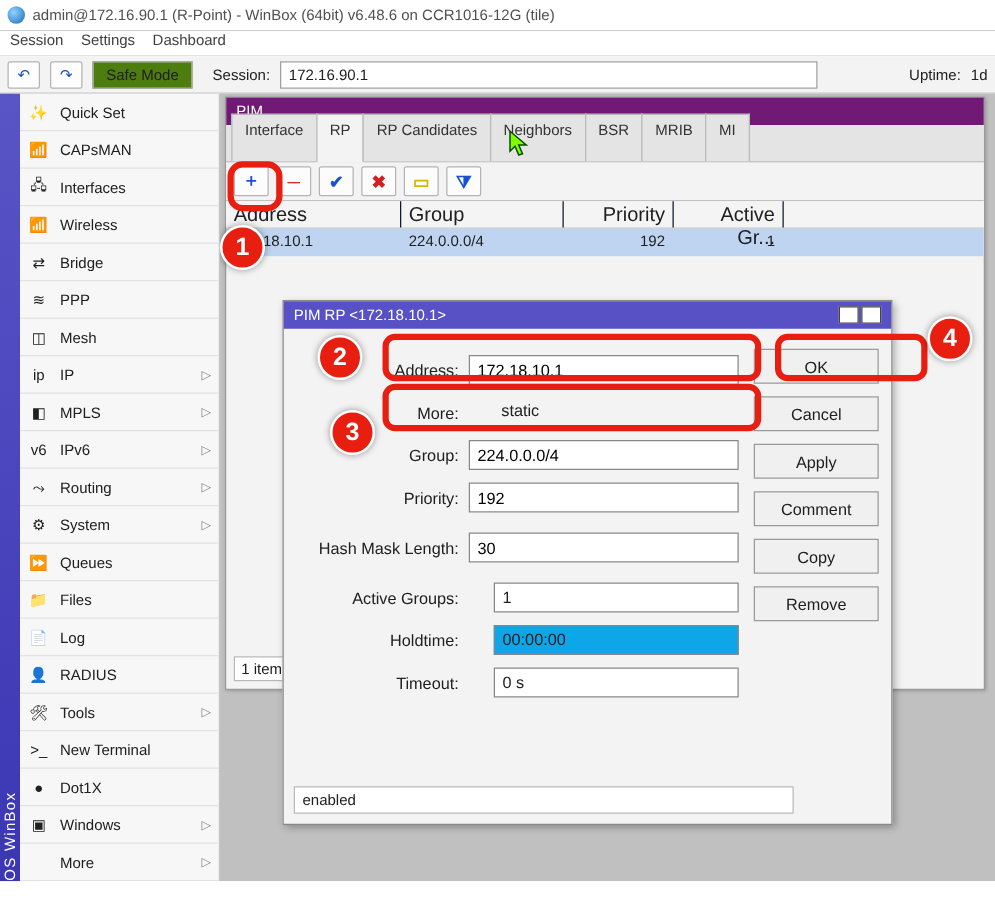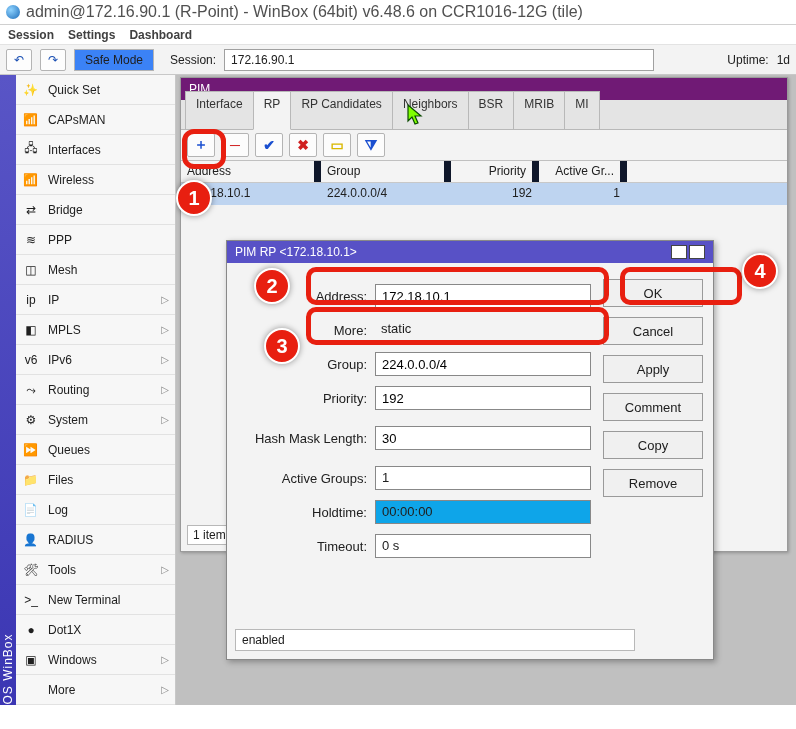--- a/index.html
+++ b/index.html
@@ -1,24 +1,24 @@
 <!DOCTYPE html>
 <html><head>
 <meta charset="utf-8">
 <style>
   * { box-sizing: border-box; font-family: "Segoe UI", Tahoma, sans-serif; }
   body { margin: 0; background: #fff; font-size: 12px; color: #202020; width: 796px; }
   .titlebar { height: 25px; background: #fff; border-bottom: 1px solid #d0d0d0; display: flex; align-items: center; padding: 0 6px; gap: 6px; }
   .title-logo { width: 14px; height: 14px; border-radius: 50%; background: radial-gradient(circle at 35% 35%, #8fd3ff, #1a6ab8); }
-  .title-text { font-size: 16px; color: #505050; }
-  .menubar { height: 20px; display: flex; align-items: center; gap: 14px; padding: 0 8px; border-bottom: 1px solid #e3e3e3; background: #fff; font-weight: bold; }
+  .title-text { font-size: 12px; color: #505050; }
+  .menubar { height: 20px; display: flex; gap: 14px; padding: 0 8px; border-bottom: 1px solid #e3e3e3; background: #fff; }
   .menubar span { color: #404040; }
   .toolbar1 { height: 30px; display: flex; align-items: center; gap: 8px; padding: 0 6px; background: #f3f3f3; border-bottom: 1px solid #c8c8c8; }
   .tbtn { width: 26px; height: 22px; border: 1px solid #b4b4b4; background: #fdfdfd; display:flex; align-items:center; justify-content:center; border-radius:2px; }
-  .safe { height: 22px; padding: 0 10px; border: 1px solid #b4b4b4; background: #3b82f6; display:flex; align-items:center; }
+  .safe { height: 22px; padding: 0 10px; border: 1px solid #b4b4b4; background: #4d7c0f; display:flex; align-items:center; }
   .sess-label { margin-left: 8px; }
   .sess-box { border: 1px solid #a0a0a0; background: #fff; padding: 2px 6px; min-width: 430px; height: 22px; display:flex; align-items:center; }
   .uptime { margin-left: auto; }
   .content { display: flex; height: 630px; }
   .sidebar-tag { width: 16px; background: linear-gradient(#5955c6, #3b36b3); position: relative; }
   .sidebar-tag span { position: absolute; bottom: 8px; left: 50%; transform: translateX(-50%) rotate(-90deg); transform-origin: center; white-space: nowrap; color: #fff; font-size: 12px; letter-spacing: 1px; }
   .nav { width: 160px; background: #f7f7f7; border-right: 1px solid #c8c8c8; overflow: hidden; }
   .nav-item { height: 30px; display:flex; align-items:center; gap:8px; padding: 0 6px; border-bottom: 1px solid #e2e2e2; position: relative; }
   .nav-icon { width: 18px; height: 14px; display:flex; align-items:center; justify-content:center; font-size:12px; }
   .nav-chev { position:absolute; right:6px; color:#888; font-size:10px; }
@@ -26,35 +26,35 @@
   .pim-window { position:absolute; left: 4px; top: 2px; width: 608px; height: 475px; background: #f3f3f3; border: 1px solid #9a9a9a; box-shadow: 1px 1px 3px rgba(0,0,0,.25); }
   .pim-title { height: 22px; background: #701a75; color: #fff; display:flex; align-items:center; padding: 0 8px; font-size:12px; }
   .tabs { height: 30px; display:flex; align-items:flex-end; padding: 0 4px; border-bottom: 1px solid #b8b8b8; background:#e4e4e4; position: relative; }
   .tab { padding: 5px 10px 18px; border: 1px solid #b8b8b8; border-bottom: none; background: #e4e4e4; margin-right: -1px; color:#333; position: relative; }
   .tab.active { background: #f3f3f3; border-bottom: 1px solid #f3f3f3; margin-bottom: -1px; }
   .cursor-svg { position:absolute; left: 225px; top: 3px; z-index: 30; pointer-events:none; }
   .icon-row { height: 30px; display:flex; align-items:center; gap:6px; padding: 3px 6px; background:#f3f3f3; position: relative; }
   .ibtn { width: 28px; height: 24px; border:1px solid #b4b4b4; background:#fcfcfc; display:flex; align-items:center; justify-content:center; border-radius:2px; font-weight:bold; font-size:14px; }
   .grid { background:#fff; border-top:1px solid #c0c0c0; }
   .ghead { display:flex; height: 22px; border-bottom:1px solid #c8c8c8; background:#f4f4f4; }
-  .ghead div { padding:3px 6px; border-right:7px solid #0f172a; font-size:12px; }
+  .ghead div { padding:3px 6px; border-right:1px solid #0f172a; font-size:16px; }
   .grow { display:flex; height:22px; background:#bed4f0; }
   .grow div { padding:3px 6px; border-right:1px solid transparent; font-size:12px; }
   .col-addr{width:140px;} .col-grp{width:130px;} .col-pri{width:88px; text-align:right;} .col-actg{width:88px;text-align:right;}
   .items-footer { position: absolute; left:6px; bottom:6px; height: 20px; width: 60px; background:#fff; border:1px solid #b8b8b8; padding:2px 5px; }
   .rp-dialog { position:absolute; left:50px; top:165px; width:488px; height:420px; border:1px solid #888; background:#f3f3f3; box-shadow: 2px 2px 6px rgba(0,0,0,.3); z-index:20; }
   .rp-title { height: 22px; background: #5851c6; color:#fff; display:flex; align-items:center; padding:0 8px; justify-content: space-between; }
   .rp-title-btns { display:flex; gap:2px; }
   .rp-title-btns div { width:16px; height:14px; background:#fff; border:1px solid #444; }
   .rp-body { display:flex; padding: 16px 10px 6px; gap: 12px; }
   .rp-fields { flex:1; }
   .frow { display:flex; align-items:center; height: 34px; }
   .flabel { width: 138px; text-align:right; padding-right:8px; font-size:13px; }
   .fval { flex:1; height:24px; border:1px solid #888; background:#fff; padding:3px 6px; font-size:13px; }
-  .fval.ro { background:#f3f3f3; border:none; }
+  .fval.ro { background:#f3f3f3; border:none;margin-left:20px; }
   .rp-buttons { width:100px; display:flex; flex-direction:column; gap:10px; }
   .rpbtn { height:28px; border:1px solid #9a9a9a; background:#f0f0f0; display:flex; align-items:center; justify-content:center; font-size:13px; }
   .rp-status { position:absolute; left:8px; bottom:8px; width:400px; height:22px; border:1px solid #b8b8b8; background:#fff; padding:3px 6px; }
   .callout { position:absolute; z-index:40; border:5px solid #e81f10; border-radius:10px; pointer-events:none; }
   .bubble { position:absolute; z-index:41; width:36px; height:36px; border-radius:50%; background:#e81f10; color:#fff; display:flex; align-items:center; justify-content:center; font-weight:bold; font-size:20px; pointer-events:none; border:2px solid #fff; box-shadow:0 0 6px rgba(0,0,0,.4); }
 </style>
 </head>
 <body>
 
 <div class="titlebar">

